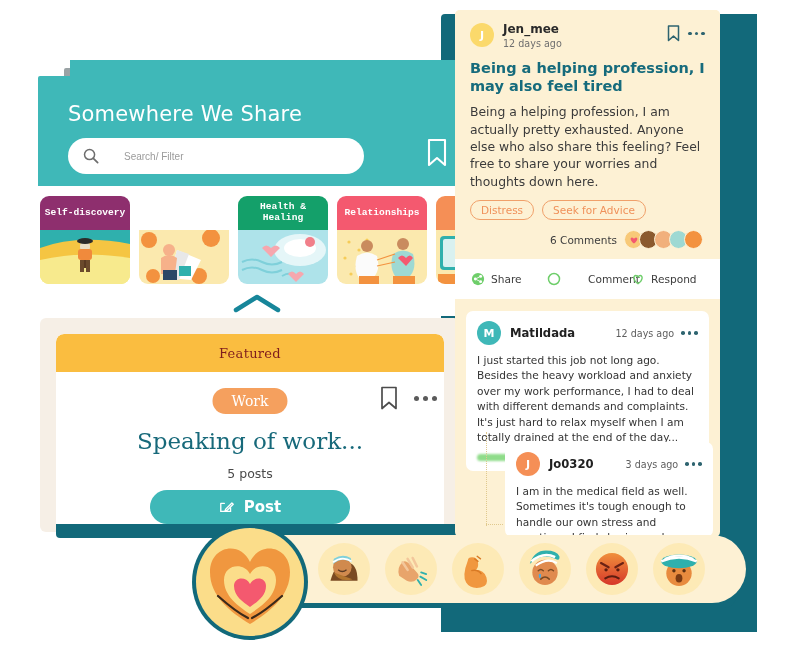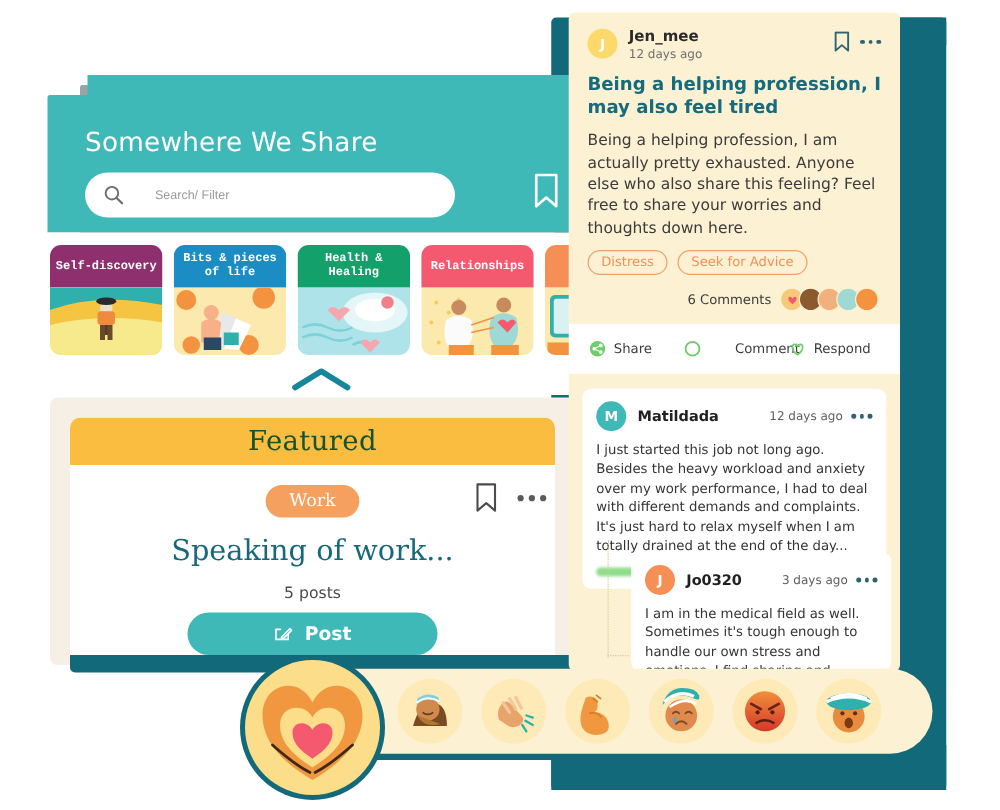--- a/index.html
+++ b/index.html
@@ -82,21 +82,21 @@
   }
   .feat-card{
     position:absolute;left:56px;top:334px;width:388px;height:198px;background:#ffffff;
     border-radius:8px;overflow:hidden;
   }
   .feat-head{
     height:38px;background:#fabd40;display:flex;align-items:center;justify-content:center;
     border-radius:8px 8px 0 0;
   }
   .feat-head span{
-    color:#14532d;font-size:22px;font-family:"DejaVu Serif", serif;letter-spacing:.3px;
+    color:#7f1d1d;font-size:13px;font-family:"DejaVu Serif", serif;letter-spacing:.3px;
   }
   .feat-body{position:relative;height:160px;}
   .work-tag{
     position:absolute;left:50%;transform:translateX(-50%);top:16px;
     background:#f5a05e;color:#ffffff;border-radius:14px;padding:5px 19px;
     font-size:14px;font-family:"DejaVu Serif", serif;
   }
   .feat-bookmark{position:absolute;left:324px;top:14px;width:18px;height:25px;}
   .feat-dots{position:absolute;left:358px;top:24px;display:flex;gap:4px;}
   .feat-dots i{width:5px;height:5px;border-radius:50%;background:#5b5b5b;display:block;}
@@ -290,21 +290,20 @@
           <rect x="40" y="12" width="10" height="9" rx="4" fill="#eadfc8"></rect>
           <ellipse cx="45" cy="11" rx="8" ry="3" fill="#2b2b2b"></ellipse>
           <rect x="38" y="19" width="14" height="11" rx="3" fill="#f08a3c"></rect>
           <rect x="40" y="30" width="4" height="12" fill="#6b4a2c"></rect>
           <rect x="46" y="30" width="4" height="12" fill="#6b4a2c"></rect>
         </svg>
       </div>
     </div>
 
     <div class="cat">
-      <div class="cap" style="background:#1b8dc4">Bits &amp; pieces of life</div>
       <div class="art">
         <svg viewBox="0 0 90 54" width="90" height="54">
           <rect width="90" height="54" fill="#fbe9ae"></rect>
           <circle cx="10" cy="10" r="8" fill="#f3923f"></circle>
           <circle cx="72" cy="8" r="9" fill="#f3923f"></circle>
           <circle cx="60" cy="46" r="8" fill="#f3923f"></circle>
           <circle cx="14" cy="46" r="7" fill="#f3923f"></circle>
           <path d="M30 48 L38 20 L62 30 L52 50 Z" fill="#ffffff"></path>
           <path d="M30 48 L38 20 L50 24 L40 50 Z" fill="#e8e8e8"></path>
           <circle cx="30" cy="20" r="6" fill="#f6b18a"></circle>

